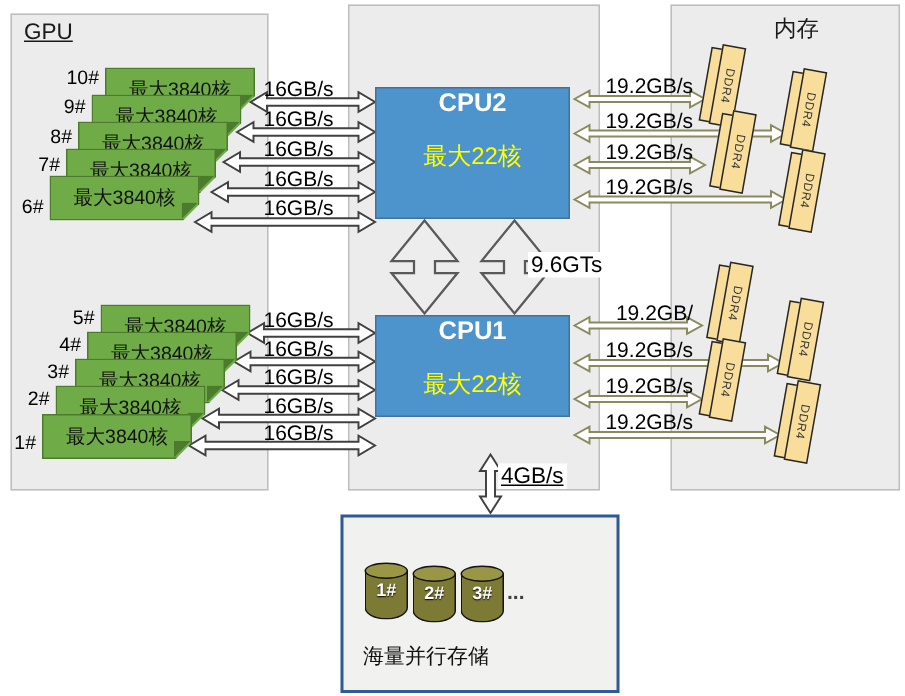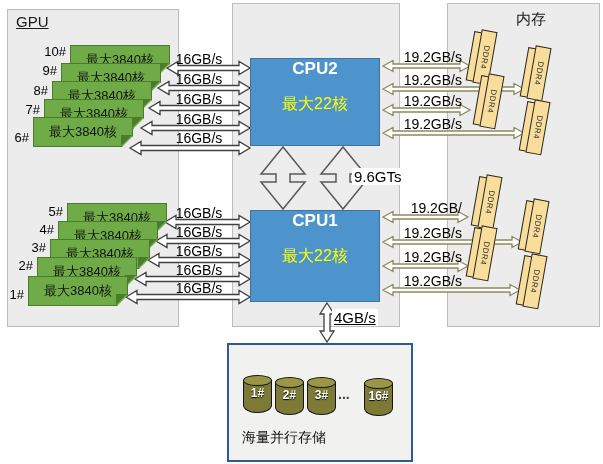--- a/index.html
+++ b/index.html
@@ -104,21 +104,21 @@
   <div class="gpu-id" style="left:31px;top:204px;width:32px;">5#</div>
   <div class="gpu-id" style="left:22px;top:222px;width:32px;">4#</div>
   <div class="gpu-id" style="left:14px;top:240px;width:32px;">3#</div>
   <div class="gpu-id" style="left:1px;top:258px;width:32px;">2#</div>
   <div class="gpu-id" style="left:0px;top:287px;width:24px;">1#</div>
 
   <div class="cpu" style="top:58px;height:88px;">
     <div class="cpu-name">CPU2</div>
     <div class="cpu-cores">最大22核</div>
   </div>
-  <div class="cpu" style="top:210px;height:92px;">
+  <div class="cpu" style="top:210px;height:68px;">
     <div class="cpu-name">CPU1</div>
     <div class="cpu-cores">最大22核</div>
   </div>
 
   <div class="link-label lab-c" style="top:52px;">16GB/s</div>
   <div class="link-label lab-c" style="top:72px;">16GB/s</div>
   <div class="link-label lab-c" style="top:92px;">16GB/s</div>
   <div class="link-label lab-c" style="top:112px;">16GB/s</div>
   <div class="link-label lab-c" style="top:131px;">16GB/s</div>
 
@@ -203,19 +203,14 @@
     <span class="disk-body"></span>
       <span class="disk-top"></span>
     <span class="disk-label">2#</span>
   </div>
   <div class="disk" style="left:307px;top:377px;">
     <span class="disk-body"></span>
       <span class="disk-top"></span>
     <span class="disk-label">3#</span>
   </div>
   <div class="dots" style="left:338px;top:386px;">...</div>
-  <div class="disk" style="left:364px;top:378px;">
-    <span class="disk-body"></span>
-      <span class="disk-top"></span>
-    <span class="disk-label">16#</span>
-  </div>
 
 </div>
 
 </body></html>

